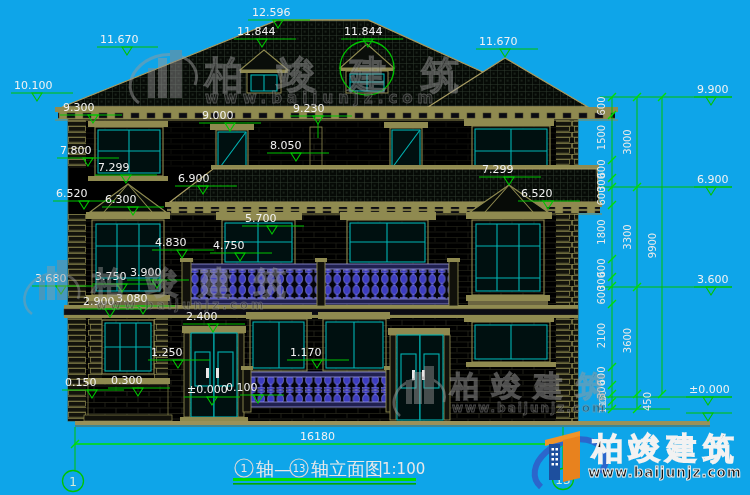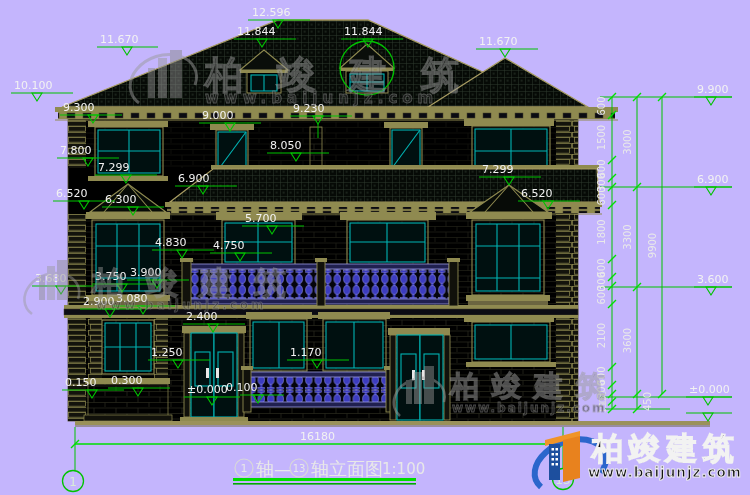--- a/index.html
+++ b/index.html
@@ -1,16 +1,16 @@
 <!DOCTYPE html>
 <html><head>
 <meta charset="utf-8">
 <style>
   html,body{margin:0;padding:0;background:#000;}
-  .stage{position:relative;width:750px;height:495px;background:#c4b5fd;overflow:hidden;
+  .stage{position:relative;width:750px;height:495px;background:#0ea5e9;overflow:hidden;
          font-family:"DejaVu Sans",sans-serif;}
   svg{position:absolute;left:0;top:0;}
   .gl{stroke:#00c300;stroke-width:1;fill:none;}
   .glb{stroke:#00e000;stroke-width:1.3;fill:none;}
   .tri{stroke:#00c300;stroke-width:1.1;fill:none;}
   .tick{stroke:#00e000;stroke-width:1.4;fill:none;}
   .dim{font:11px "DejaVu Sans",sans-serif;fill:#f2f2f2;}
   .chaint{font:10px "DejaVu Sans",sans-serif;fill:#e9e9e9;text-anchor:middle;}
   .chaints{font:8px "DejaVu Sans",sans-serif;fill:#dedede;text-anchor:middle;}
   .tan{stroke:#8f8a50;fill:none;stroke-width:1.1;}

